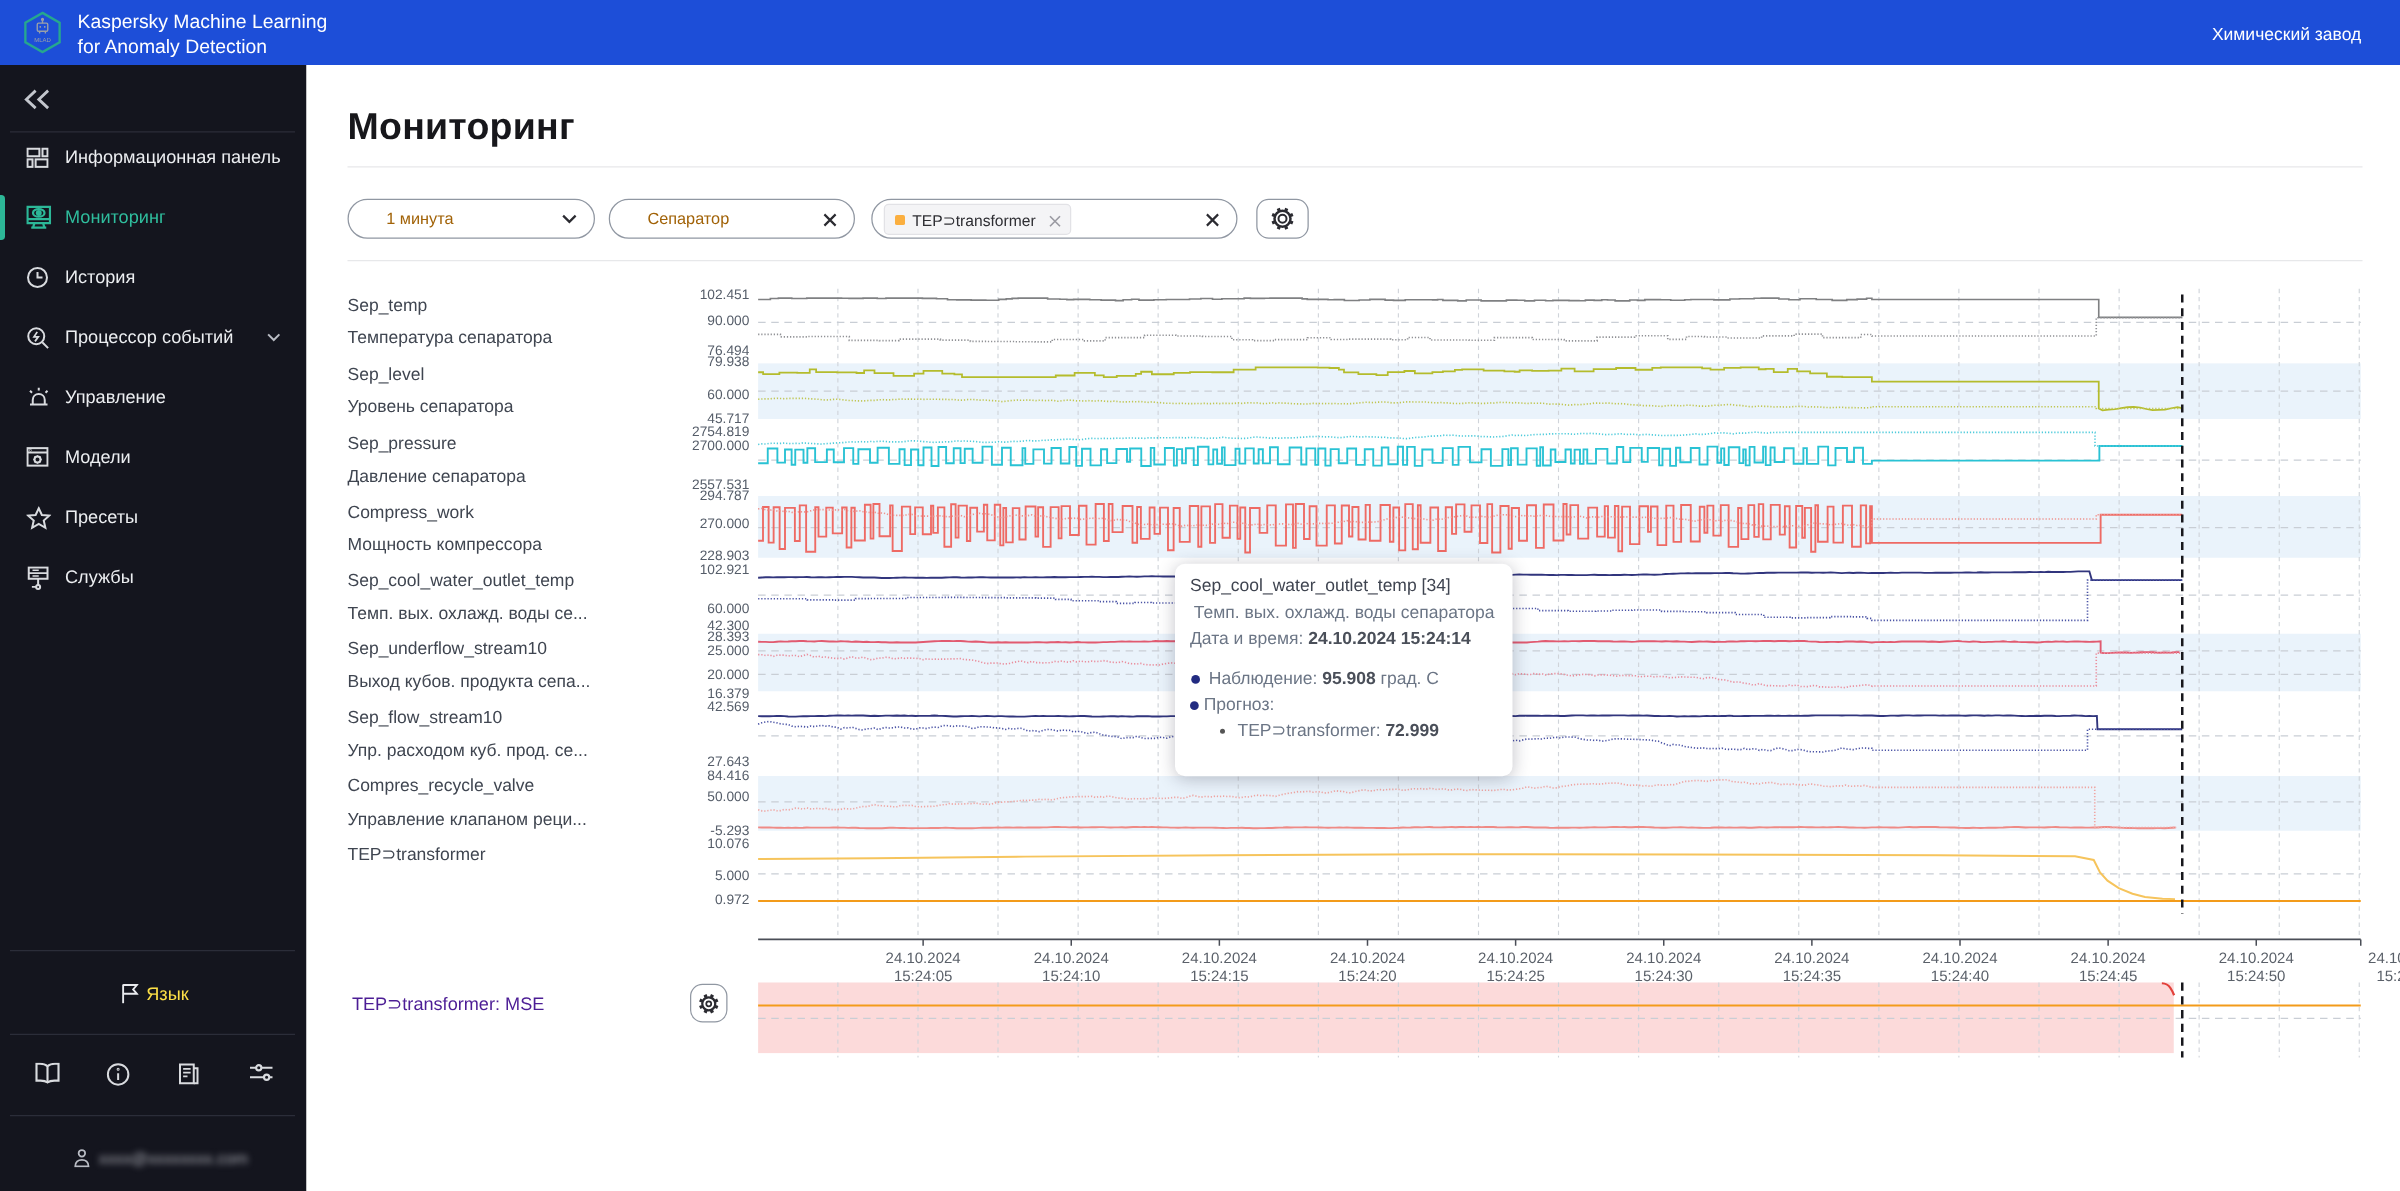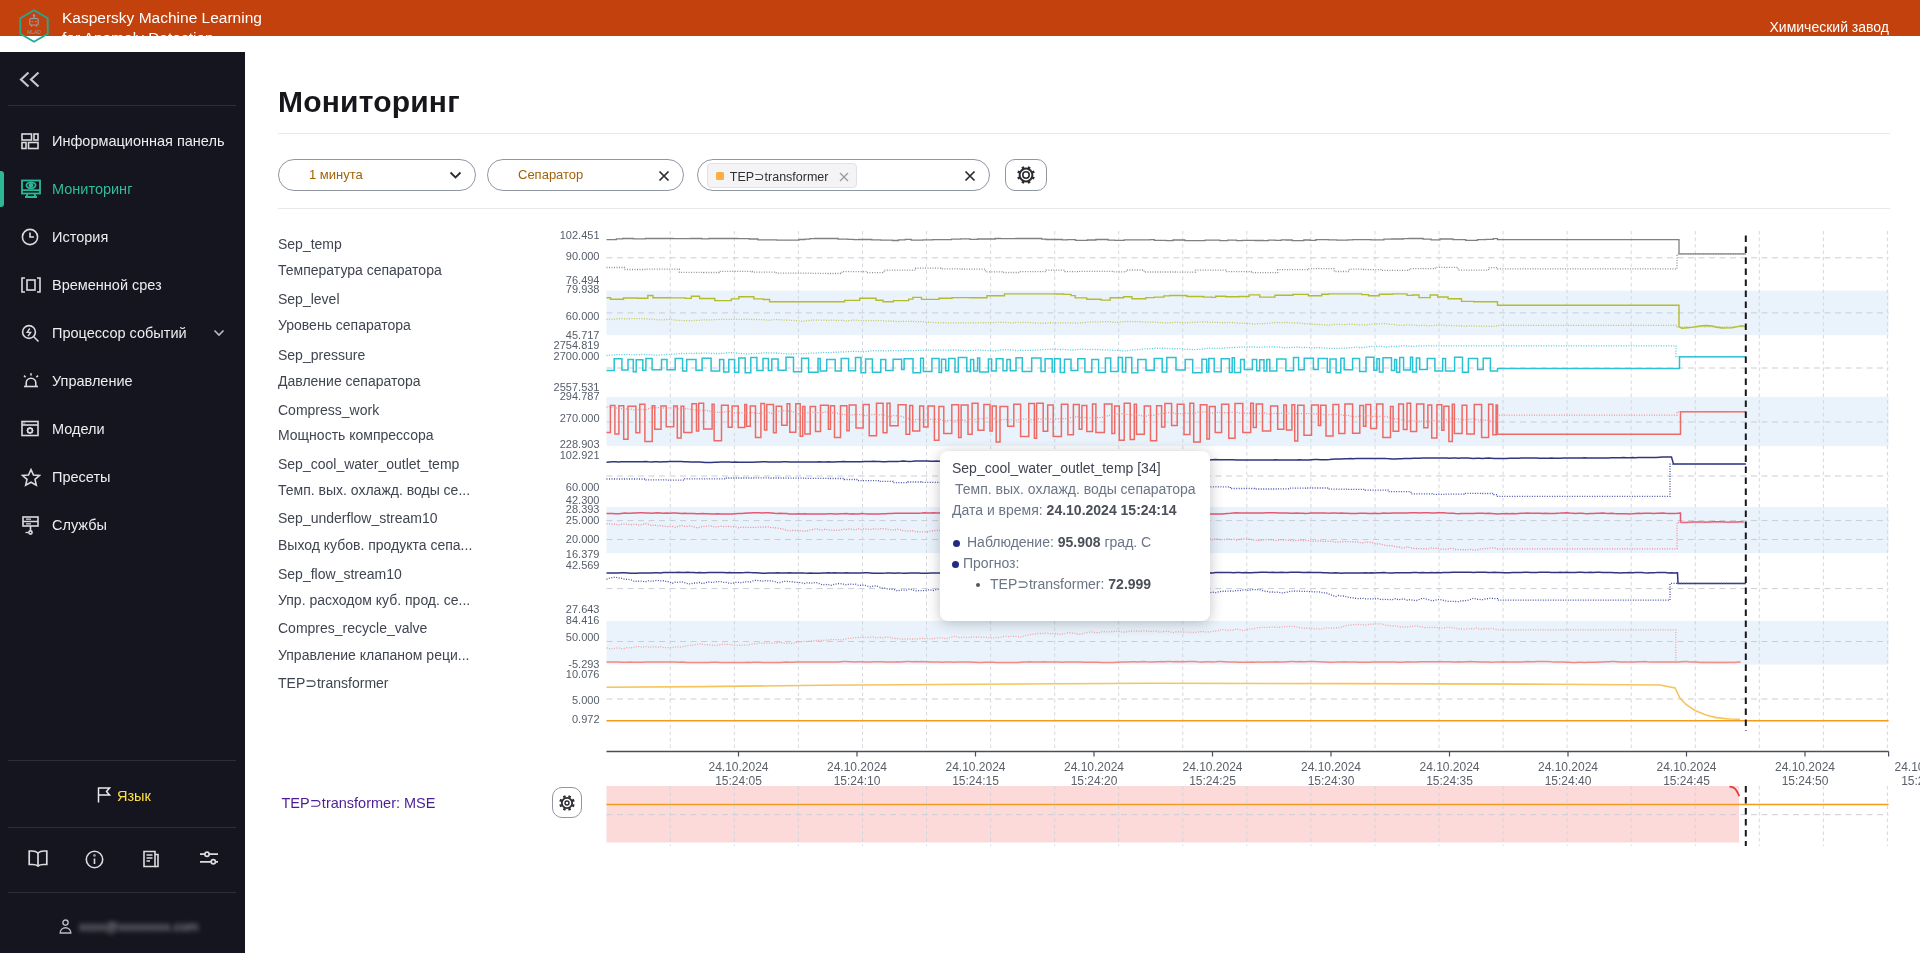--- a/index.html
+++ b/index.html
@@ -1,22 +1,22 @@
 <!DOCTYPE html>
 <html><head><meta charset="utf-8"><title>Kaspersky MLAD</title><style>
 *{margin:0;padding:0;box-sizing:border-box}
 html,body{width:1920px;height:953px;overflow:hidden;font-family:"Liberation Sans",sans-serif;background:#fff}
-#topbar{position:absolute;left:0;top:0;width:1920px;height:36px;background:#c2410c;z-index:30}
+#topbar{position:absolute;left:0;top:0;width:1920px;height:52px;background:#1d4ed8;z-index:30}
 #topbar .logo{position:absolute;left:19px;top:9px}
 #topbar .ttl{position:absolute;left:62px;top:8px;color:#fff;font-size:15.5px;line-height:20px}
 #topbar .fac{position:absolute;right:31px;top:19px;color:#fff;font-size:14px}
 #sidebar{position:absolute;left:0;top:52px;width:245px;height:901px;background:#14151e;z-index:25}
 .collapse2{position:absolute;left:18px;top:19px}
 .sdiv{position:absolute;left:8px;width:228px;height:0;border-top:1px solid #2b2d39}
-#menu{position:absolute;left:0;top:65px;width:243px}
+#menu{position:absolute;left:0;top:50px;width:243px}
 .mitem{position:relative;height:48px;display:flex;align-items:center;color:#eceef1;font-size:14.5px}
 .mitem .mi{position:absolute;left:21px}
 .mitem .mtext{position:absolute;left:52px;white-space:nowrap}
 .mitem.active .mtext{color:#2fbd9d}
 .abar{position:absolute;left:0;top:6px;width:4px;height:36px;background:#2db797;border-radius:0 3px 3px 0}
 .chev{position:absolute;left:213px;top:20px}
 .lang{position:absolute;left:0;top:733px;width:245px;height:30px;color:#fde047;font-size:14.5px}
 .lang svg{position:absolute;left:97px;top:2px}
 .lang span{position:absolute;left:117px;top:3px}
 .brow{position:absolute;left:0;top:798px;width:245px}
@@ -92,29 +92,20 @@
         <span class="mtext">Мониторинг</span>
       </div>
       <div class="mitem">
         <svg class="mi " width="18" height="18" viewBox="0 0 18 18" fill="none">
           <g stroke="#d9dbdf" stroke-width="1.6">
             <circle cx="9" cy="9" r="7.6"></circle>
             <path d="M9 4.5V9H13"></path>
           </g>
         </svg>
         <span class="mtext">История</span>
-      </div>
-      <div class="mitem">
-        <svg class="mi " width="20" height="16" viewBox="0 0 20 16" fill="none">
-          <g stroke="#d9dbdf" stroke-width="1.6">
-            <path d="M4 1H1V15H4M16 1H19V15H16"></path>
-            <rect x="6" y="3" width="8" height="10"></rect>
-          </g>
-        </svg>
-        <span class="mtext">Временной срез</span>
       </div>
       <div class="mitem">
         <svg class="mi " width="19" height="19" viewBox="0 0 19 19" fill="none">
           <g stroke="#d9dbdf" stroke-width="1.6">
             <circle cx="8" cy="8" r="6.4"></circle>
             <path d="M12.8 12.8 17.5 17.5"></path>
             <path d="M8.8 4.5 6.2 8.4H9.6L7 12.1" stroke-width="1.4"></path>
           </g>
         </svg>
         <span class="mtext">Процессор событий</span>

